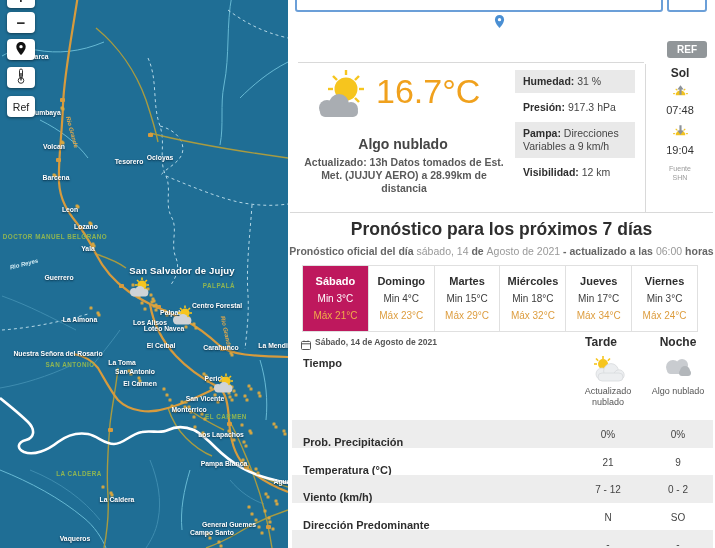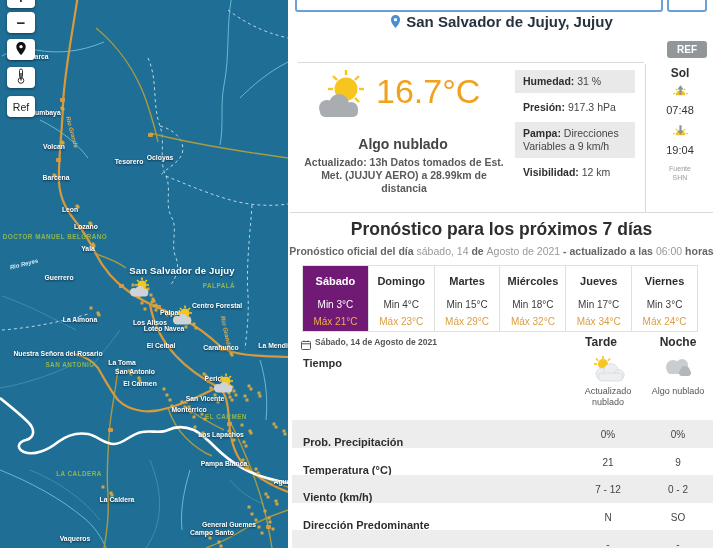--- a/index.html
+++ b/index.html
@@ -51,23 +51,23 @@
   .solsrc{font-size:7px;color:#9a9a9a;line-height:9px;margin-top:4px;}
   .fctitle{position:absolute;left:0;top:219px;width:100%;text-align:center;font-size:17.5px;
         font-weight:bold;color:#2e2e2e;}
   .fcsub{position:absolute;left:0;top:245px;width:100%;text-align:center;font-size:10.5px;color:#999;}
   .fcsub .sb{color:#666;font-weight:bold;} .fcsub .sn{color:#999;}
   .days{position:absolute;left:14px;top:265px;width:394px;height:65px;display:flex;
         border:1px solid #e0e0e0;}
   .daytab{flex:1;text-align:center;padding-top:9px;border-right:1px solid #e0e0e0;background:#fff;cursor:pointer;}
   .daytab:last-child{border-right:none;}
   .dname{font-size:11px;font-weight:bold;color:#2e2e2e;}
-  .dmin{font-size:10px;color:#3c3c3c;margin-top:12px;}
+  .dmin{font-size:10px;color:#3c3c3c;margin-top:6px;}
   .dmax{font-size:10px;color:#dd9d3f;margin-top:6px;}
-  .daytab.sel{background:#701a75;}
+  .daytab.sel{background:#be185d;}
   .daytab.sel .dname,.daytab.sel .dmin{color:#fff;}
   .daytab.sel .dmax{color:#f0ad4a;}
   .dethead-date{position:absolute;left:27px;top:337px;font-size:8.5px;font-weight:bold;color:#555;}
   .calicon{position:absolute;left:13px;top:336px;}
   .colhdr{position:absolute;top:335px;width:58px;text-align:center;font-size:12px;font-weight:bold;color:#2e2e2e;}
   .colhdr.tarde{left:284px;} .colhdr.noche{left:361px;}
   .tiempolabel{position:absolute;left:15px;top:357px;font-size:11px;font-weight:bold;color:#2e2e2e;}
   .ticon{position:absolute;top:355px;width:58px;text-align:center;}
   .ticon.tarde{left:291px;} .ticon.noche{left:361px;}
   .tcap{position:absolute;top:386px;width:70px;text-align:center;font-size:9px;color:#555;line-height:11px;}
@@ -376,21 +376,21 @@
   </div>
 
   <div class="panel">
     <div class="strip strip1"></div>
     <div class="strip strip2"></div>
 
     <div class="hdr">
       <svg width="11" height="15" viewBox="0 0 12 16">
           <path d="M6,1 C3.2,1 1,3.2 1,6 c0,3.8 5,9 5,9 s5,-5.2 5,-9 C11,3.2 8.8,1 6,1 z" fill="#4a8fd3"></path>
           <circle cx="6" cy="6" r="1.8" fill="#fff"></circle>
-        </svg><span>San Salvador de Jujuy, Jujuy</span>
+        </svg>
     </div>
     <button class="refbtn">REF</button>
     <div class="hline1"></div>
 
     <div class="curicon">
       <svg width="60" height="56" viewBox="0 0 60 56">
         <g stroke="#f6c51e" stroke-width="2.4">
           <line x1="36" y1="2" x2="36" y2="7"></line>
             <line x1="36" y1="35" x2="36" y2="40"></line>
           <line x1="18" y1="21" x2="23" y2="21"></line>

